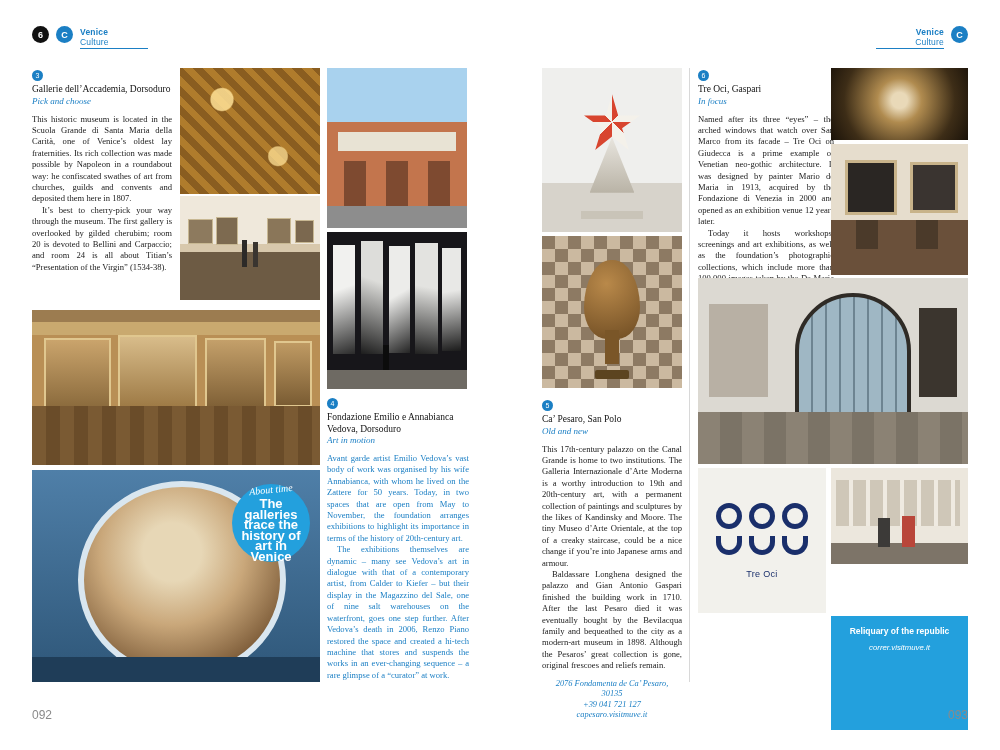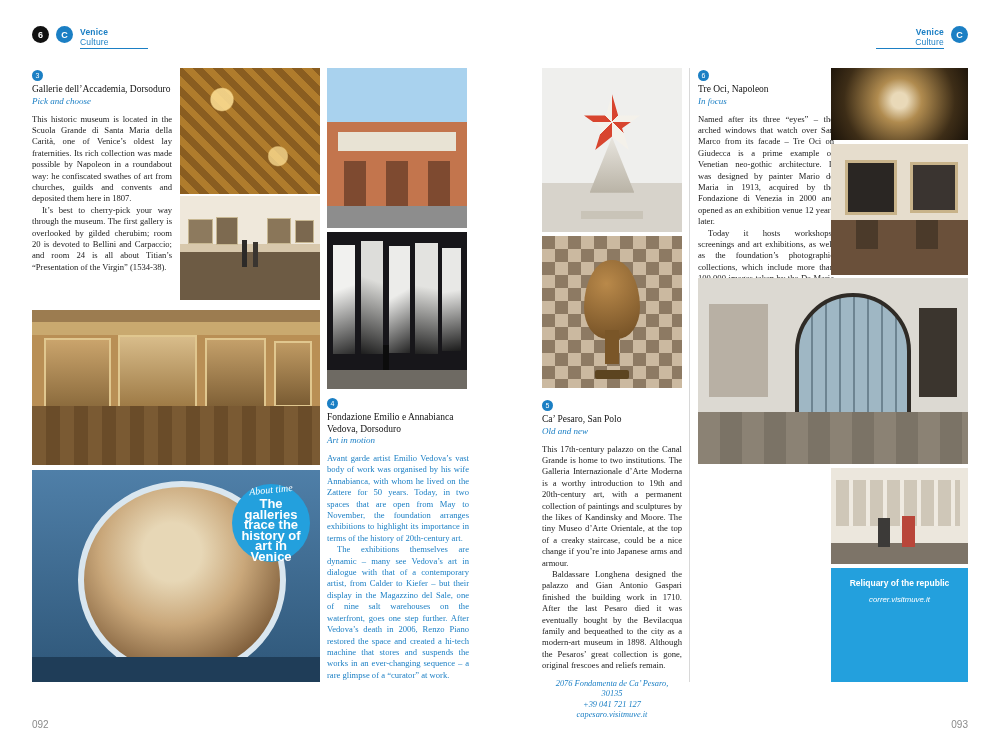--- a/index.html
+++ b/index.html
@@ -66,23 +66,23 @@
     font-weight: bold;
     text-align: center;
     display: flex;
     align-items: center;
     justify-content: center;
   }
 
   
   .folio {
     position: absolute;
-    bottom: 20px;
-    font-family: "Liberation Sans", sans-serif;
-    font-size: 10px;
+    bottom: 28px;
+    font-family: "Liberation Sans", sans-serif;
+    font-size: 12px;
     color: #8a8a8a;
   }
 
   
   .entry { position: absolute; }
   .entry-num {
     width: 11px; height: 11px;
     border-radius: 50%;
     background: #1b7fc4;
     color: #fff;
@@ -157,20 +157,21 @@
 
   
   .bluebox {
     position: absolute;
     background: #23a0dd;
     color: #ffffff;
     font-family: "Liberation Sans", sans-serif;
     padding: 10px 12px;
     box-sizing: border-box;
     text-align: center;
+    margin-top: 48px;
   }
   .bluebox .bb-title { font-size: 8.5px; font-weight: bold; line-height: 11px; margin-bottom: 6px; }
   .bluebox .bb-body { font-size: 7.8px; line-height: 10.2px; }
   .bluebox .bb-url { font-size: 7.8px; line-height: 10.2px; font-style: italic; margin-top: 6px; }
 
   
   .poster {
     position: absolute;
     background: #f2f1ec;
     display: flex;
@@ -358,21 +359,21 @@
       <div class="addr" style="white-space:pre-line;text-align:center;">2076 Fondamenta de Ca’ Pesaro,
 30135
 +39 041 721 127
 capesaro.visitmuve.it</div>
     </div>
 
     <div style="position:absolute; left:189px; top:68px; width:1px; height:614px; background:#d8d8d8;"></div>
 
     <div class="entry" style="left:198px; top:70px; width:136px;">
       <div class="entry-num">6</div>
-      <div class="entry-title">Tre Oci, Napoleon</div>
+      <div class="entry-title">Tre Oci, Gaspari</div>
       <div class="entry-sub">In focus</div>
       <div class="body">
         <p>Named after its three “eyes” – the arched windows that watch over San Marco from its facade – Tre Oci on Giudecca is a prime example of Venetian neo-gothic architecture. It was designed by painter Mario de Maria in 1913, acquired by the Fondazione di Venezia in 2000 and opened as an exhibition venue 12 years later.</p>
         <p>Today it hosts workshops, screenings and art exhibitions, as well as the foundation’s photographic collections, which include more than 100,000 images taken by the De Maria family.</p>
       </div>
       <div class="addr" style="white-space:pre-line;">43 Fondamenta delle Zitelle, 30133
 +39 041 241 2332
 treoci.org</div>
     </div>
 
@@ -411,20 +412,31 @@
           <div style="position:absolute;left:4%;top:12%;width:90%;height:48%;
                       background:repeating-linear-gradient(90deg,#cfc7b8 0 13px,#efeae1 13px 17px);"></div>
           <div style="position:absolute;left:34%;top:52%;width:9%;height:30%;background:#3c3a38;"></div>
           <div style="position:absolute;left:52%;top:50%;width:9%;height:32%;background:#b9463a;"></div>
         </div>
       </div>
     </div>
 
     <div class="img" style="left:331px; top:468px; width:0px; height:0px;"></div>
 
+    <div class="poster" style="left:198px; top:468px; width:128px; height:145px;">
+      <div class="rings">
+        <div class="ring"></div>
+        <div class="ring"></div>
+        <div class="ring"></div>
+        <div class="ring u"></div>
+        <div class="ring u"></div>
+        <div class="ring u"></div>
+      </div>
+      <div class="plabel">Tre Oci</div>
+    </div>
 
     <div class="bluebox" style="left:331px; top:568px; width:137px; height:114px;">
       <div class="bb-title">Reliquary of the republic</div>
       <div class="bb-url">correr.visitmuve.it</div>
     </div>
 
     <div class="folio" style="right:32px;">093</div>
   </div>
 </div>
 

